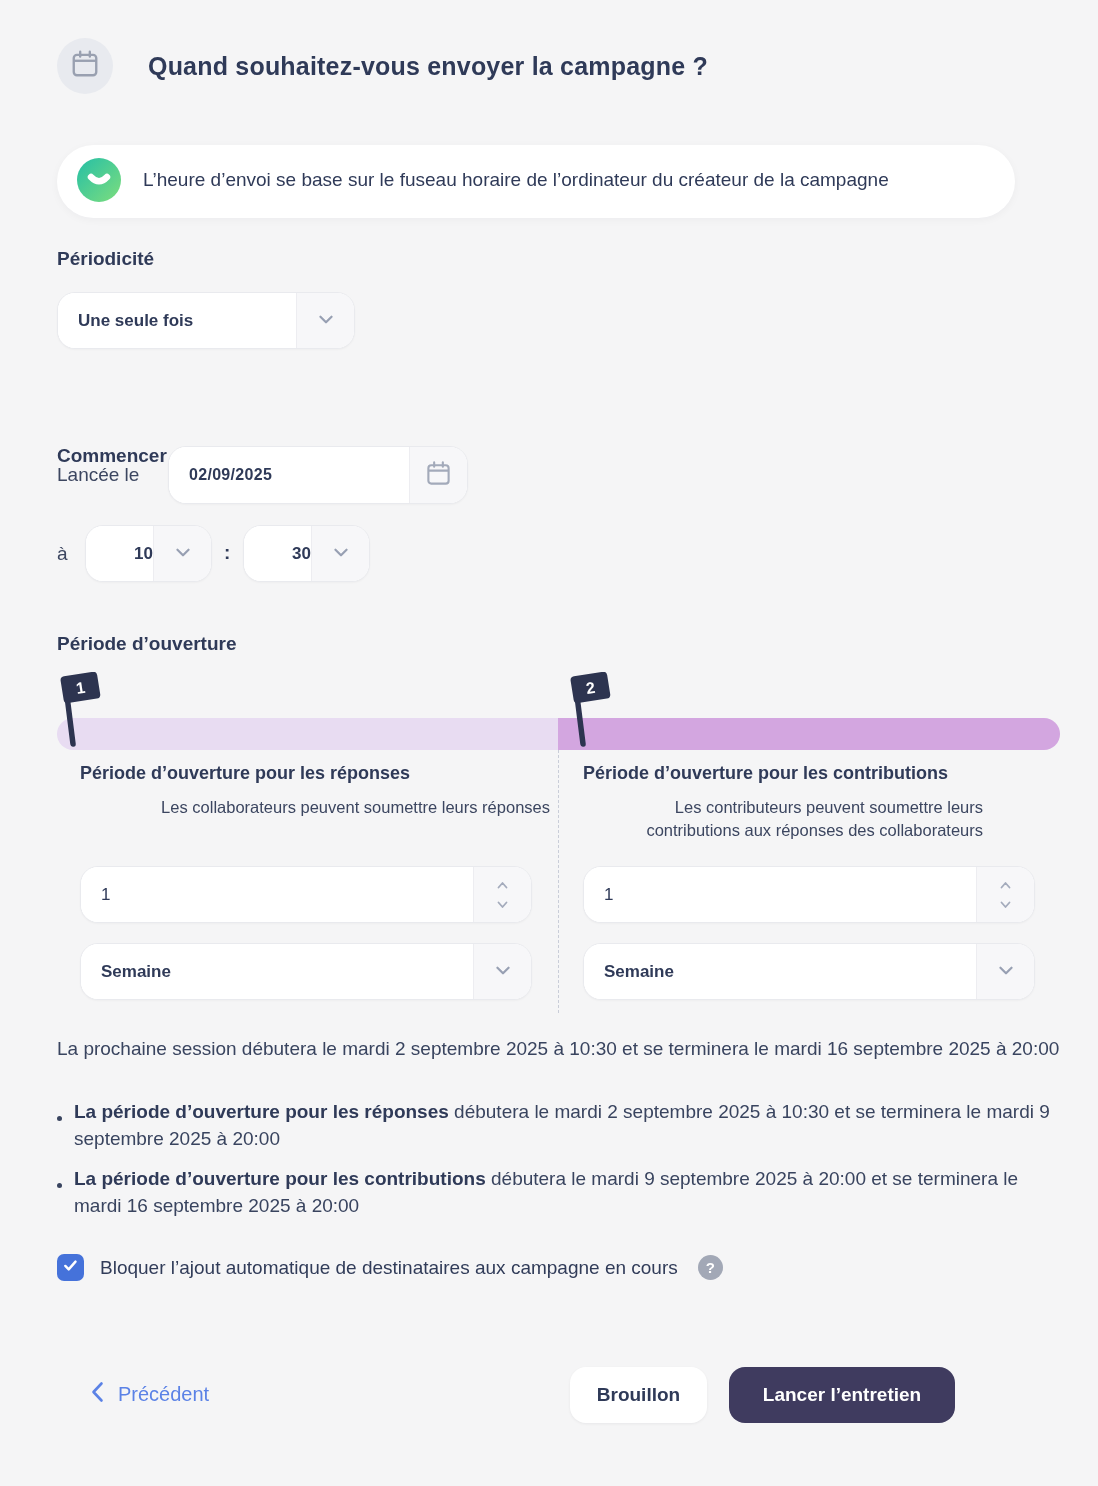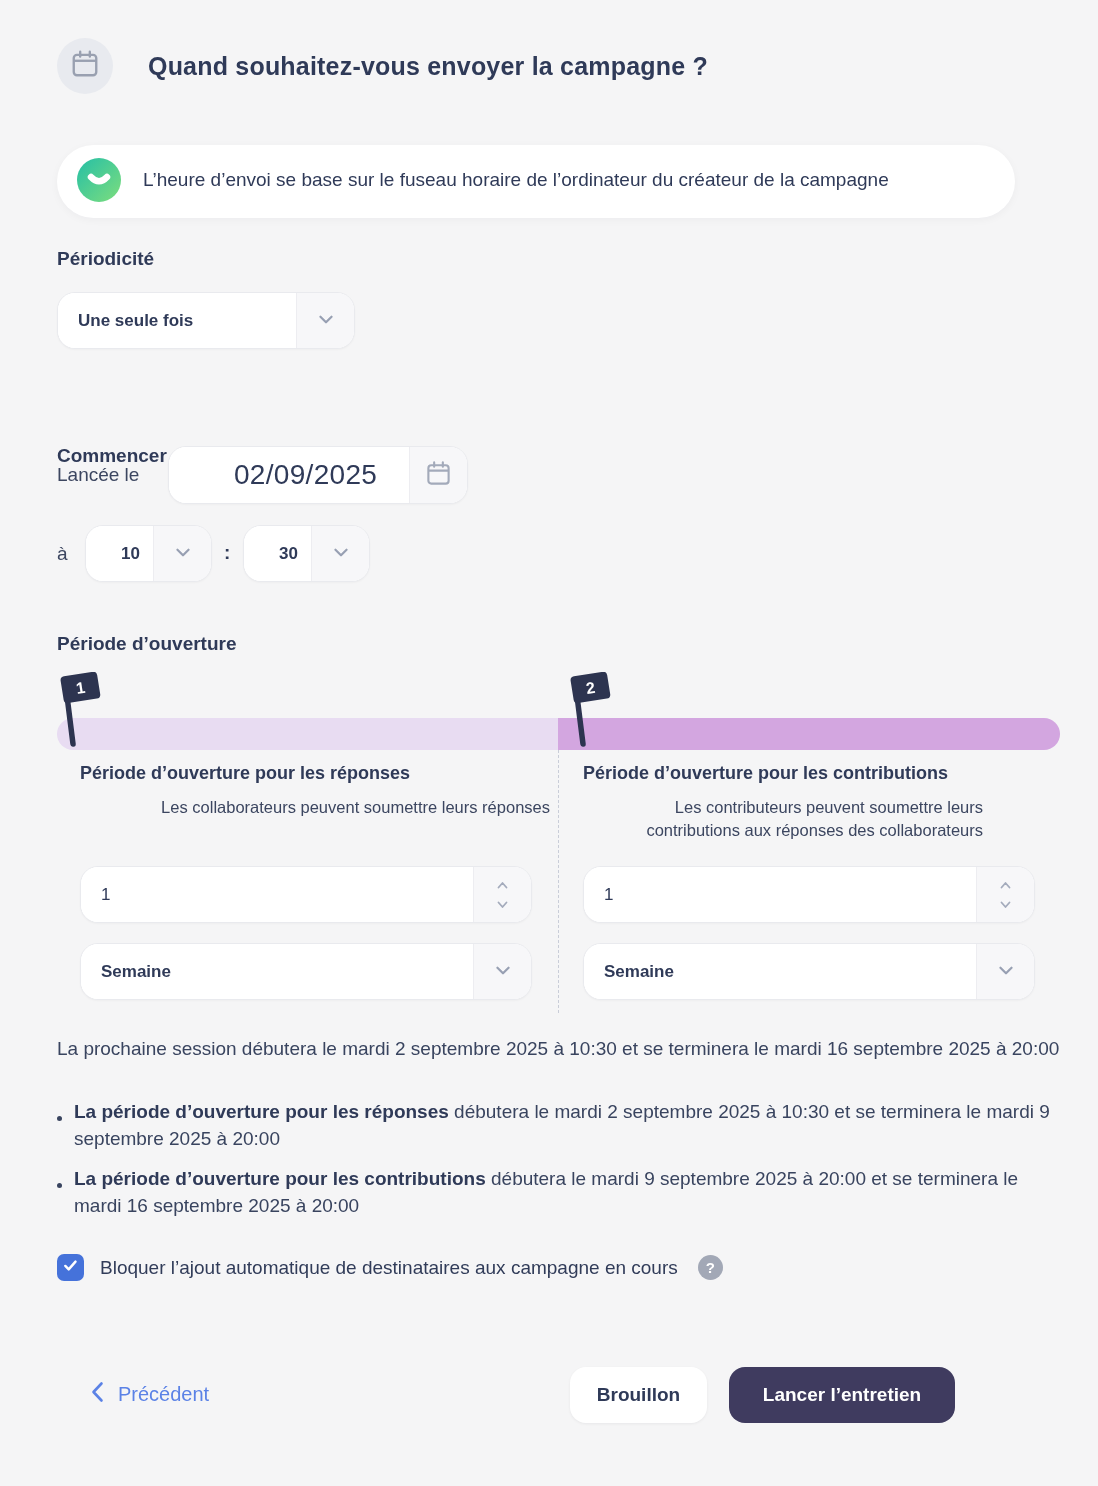--- a/index.html
+++ b/index.html
@@ -22,25 +22,25 @@
     display:flex; align-items:center; justify-content:center; }
   .banner-text { font-size:19px; color:#2f3a58; font-weight:500; }
 
   .section-label { position:absolute; font-size:19px; font-weight:700; color:#2f3a58; }
 
   
   .field { position:absolute; height:57px; display:flex; background:#fff;
     border:1px solid #e9eaee; border-radius:18px; overflow:hidden;
     box-shadow:0 1px 2px rgba(16,24,40,.03); }
   .field-main { flex:1; display:flex; align-items:center; padding:0 20px; background:#fff; }
-  .field-main.center { justify-content:center; padding:0 0 0 22px; }
+  .field-main.center { justify-content:flex-end; padding:0 0 0 22px; }
   .field-addon { width:58px; flex:0 0 58px; border-left:1px solid #ededf1; background:#f7f7f9;
     display:flex; flex-direction:column; align-items:center; justify-content:center; gap:2px; }
   .val-bold { font-size:17px; font-weight:700; color:#2f3a58; }
-  .val-date { font-size:28px; font-weight:400; color:#2f3a58; letter-spacing:.3px;margin-left:45px; }
+  .val-date { font-size:16px; font-weight:700; color:#2f3a58; letter-spacing:.3px; }
   .val-num  { font-size:17px; font-weight:400; color:#2f3a58; }
 
   .inline-label { position:absolute; font-size:19px; font-weight:400; color:#3c4660; }
   .colon { position:absolute; font-size:19px; font-weight:700; color:#2f3a58; }
 
   
   .bar { position:absolute; left:57px; top:718px; width:1003px; height:32px; display:flex; z-index:1; }
   .bar-left  { width:501px; height:32px; background:#e8dcf2; border-radius:16px 0 0 16px; }
   .bar-right { width:502px; height:32px; background:#d3a6e0; border-radius:0 16px 16px 0; }
   .flag { position:absolute; z-index:2; }

